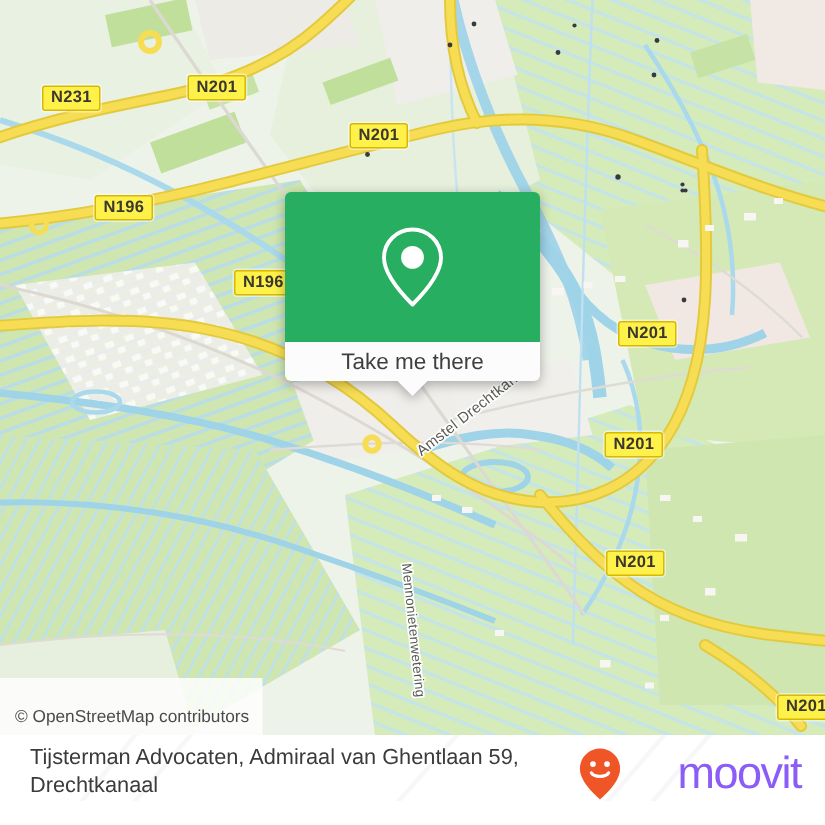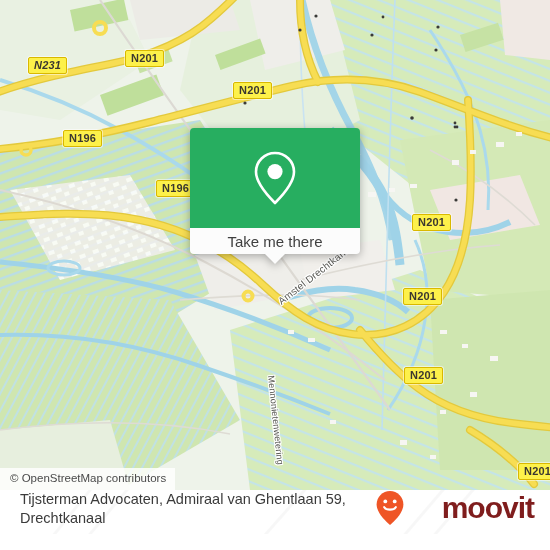--- a/index.html
+++ b/index.html
@@ -76,31 +76,31 @@
     border-right:10px solid transparent;
     border-top:10px solid #fcfcfc;
   }
 
   
   #attrib{
     position:absolute;left:0;bottom:0;
     background:rgba(255,255,255,.82);
     color:#4a4a4a;
     font-size:11.5px;
-    padding:4px 9px 5px 10px;
+    padding:20px 9px 5px 10px;
     line-height:13px;
     white-space:nowrap;
     margin-top:47px;
   }
 
   
   #footer{
     position:absolute;left:0;top:490px;width:550px;height:44px;
     background:#ffffff;
-    display:flex;align-items:flex-start;
+    display:flex;align-items:flex-end;
     box-sizing:border-box;
     padding:0 16px 0 20px;
     overflow:hidden;
   }
   #footer-wm{
     position:absolute;left:0;top:0;width:550px;height:60px;
     opacity:.06;pointer-events:none;
   }
   #footer-text{
     position:relative;
@@ -108,21 +108,21 @@
     color:#3b3b3b;
     font-size:14.5px;
     line-height:19px;
     max-width:390px;
   }
   #logo{
     position:relative;
     display:flex;align-items:center;gap:1px;
   }
   #logo-word{
-    font-size:30px;font-weight:bold;color:#7f1d1d;
+    font-size:30px;font-weight:normal;color:#8b5cf6;
     letter-spacing:-1px;line-height:30px;margin-left:36px;
   }
 </style>
 </head>
 <body>
 
 <div id="app">
 
   <div id="map">
 
@@ -248,21 +248,21 @@
         <circle cx="245" cy="103" r="1.6"></circle>
           <circle cx="412" cy="118" r="1.8"></circle>
         <circle cx="455" cy="127" r="1.4"></circle>
           <circle cx="455" cy="123" r="1.4"></circle>
         <circle cx="456" cy="200" r="1.6"></circle>
           <circle cx="457" cy="127" r="1.4"></circle>
       </g>
     </svg>
 
     <div id="shields">
-        <div class="shield" style="left: 28px; top: 57px; font-style: italic;">N231</div>
+        <div class="shield" style="left: 28px; top: 57px;">N231</div>
         <div class="shield" style="left: 125px; top: 50px;">N201</div>
         <div class="shield" style="left: 63px; top: 130px;">N196</div>
         <div class="shield" style="left: 233px; top: 82px;">N201</div>
         <div class="shield" style="left: 156px; top: 180px;">N196</div>
         <div class="shield" style="left: 412px; top: 214px;">N201</div>
         <div class="shield" style="left: 403px; top: 288px;">N201</div>
         <div class="shield" style="left: 404px; top: 367px;">N201</div>
         <div class="shield" style="left: 518px; top: 463px;">N201</div>
       </div>
 

